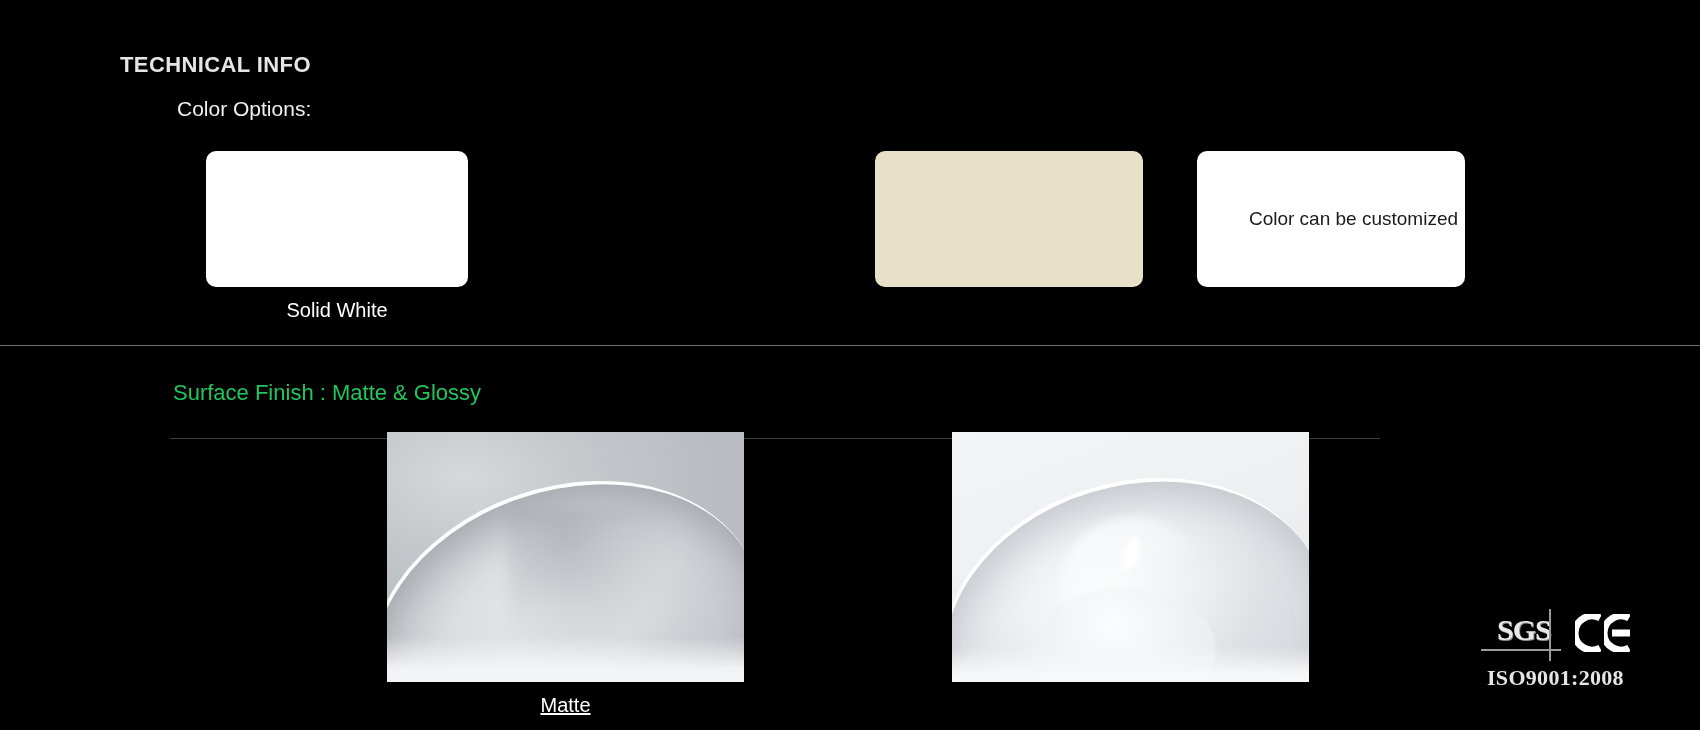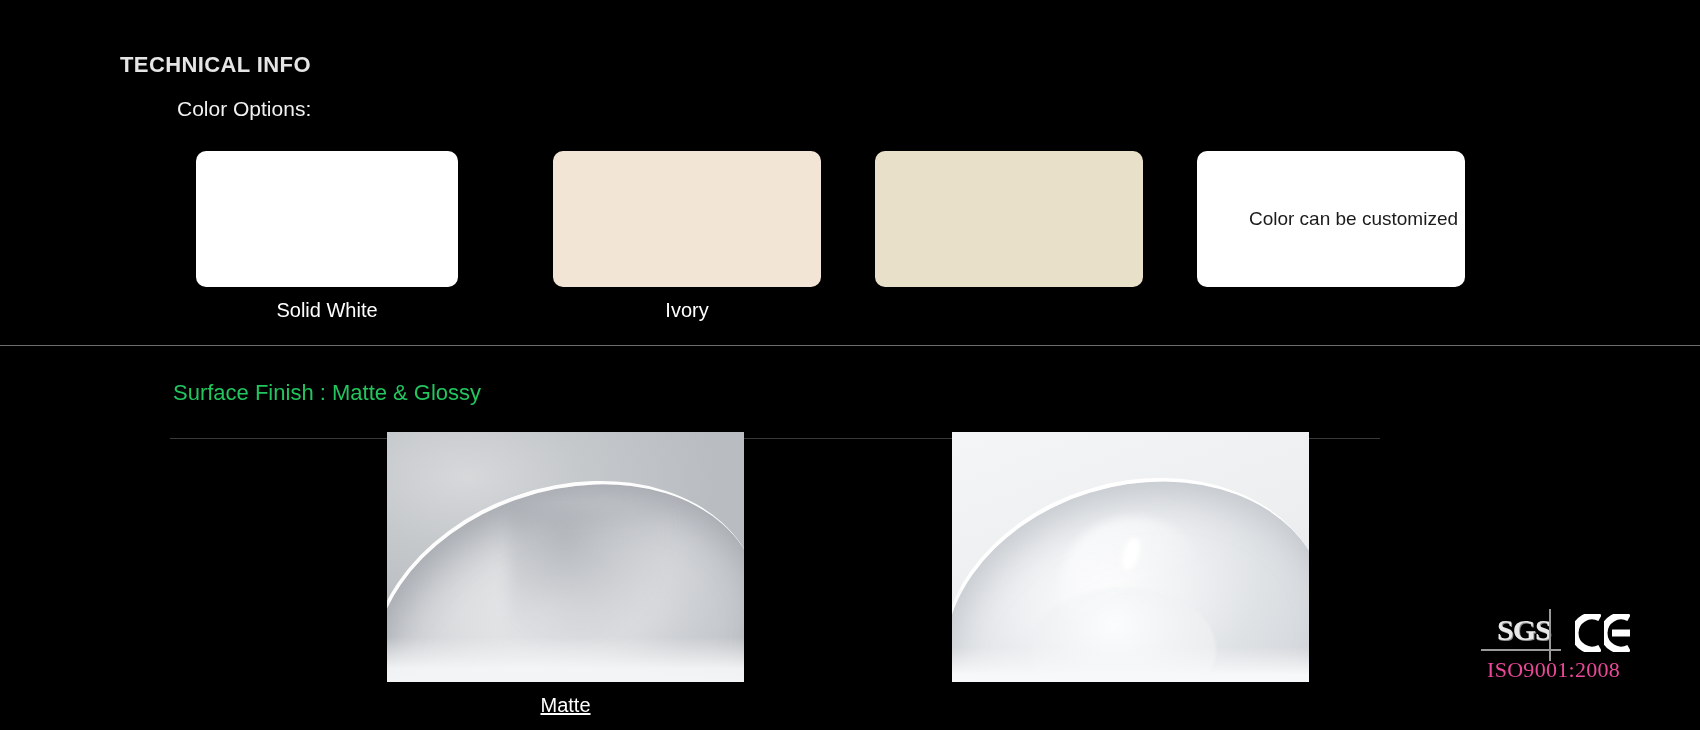--- a/index.html
+++ b/index.html
@@ -146,49 +146,43 @@
     position:absolute; left:-6px; bottom:0; width:112%; height:2px; background:#9a9a9a;
   }
   .sgs-vline{
     position:absolute; right:8px; top:-6px; width:2px; height:52px; background:#9a9a9a;
   }
   .ce-mark{
     margin-left:16px; display:flex; align-items:center; gap:3px;
   }
   .ce-c, .ce-e{ display:block; }
   .iso-text{
-    margin-top:1px;
+    margin-top:9px;
     font-family:"Liberation Serif", serif;
-    font-weight:400; font-size:22px; color:#ec4899; letter-spacing:.3px;
+    font-weight:700; font-size:22px; color:#e5e5e5; letter-spacing:.3px;
     white-space:nowrap;
   }
 </style>
 </head>
 <body>
 
 <div class="page">
 
   <div class="tech-title">TECHNICAL INFO</div>
   <div class="color-options-label">Color Options:</div>
 
   <div class="swatch-row">
 
-    <div class="swatch-cell" style="left:196px; width:262px;">
+    <div class="swatch-cell" style="left:206px; width:262px;">
       <div class="swatch" id="sw0" style="background: rgb(255, 255, 255);">
         <span class="swatch-note"></span>
       </div>
       <div class="swatch-label">Solid White</div>
     </div>
 
-    <div class="swatch-cell" style="left:553px; width:268px;">
-      <div class="swatch" id="sw1" style="background: rgb(242, 229, 213);">
-        <span class="swatch-note"></span>
-      </div>
-      <div class="swatch-label">Ivory</div>
-    </div>
 
     <div class="swatch-cell" style="left:875px; width:268px;">
       <div class="swatch" id="sw2" style="background: rgb(232, 224, 201);">
         <span class="swatch-note"></span>
       </div>
     </div>
 
     <div class="swatch-cell" style="left:1197px; width:268px;">
       <div class="swatch" id="sw3" style="background: rgb(255, 255, 255);">
         <span class="swatch-note">Color can be customized</span>

